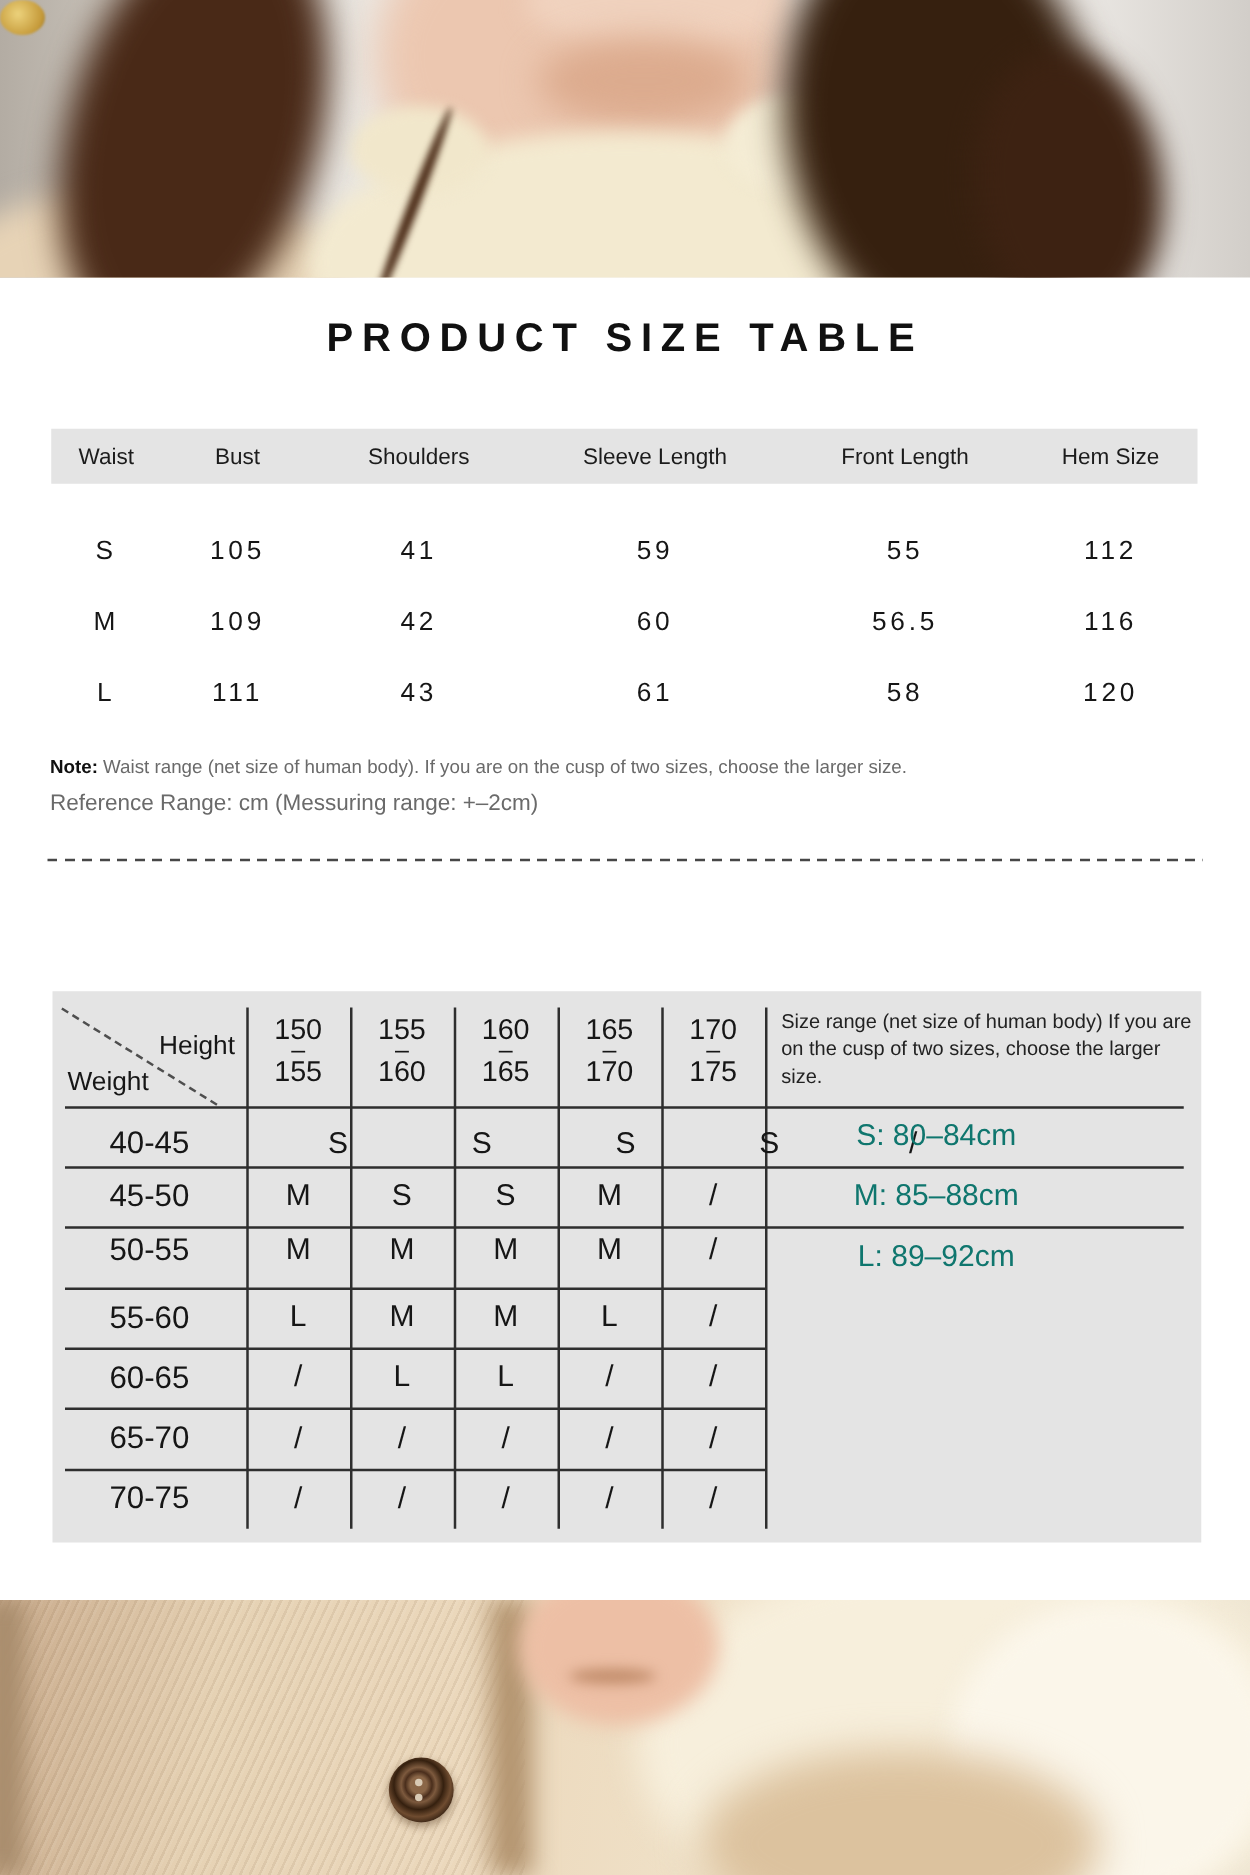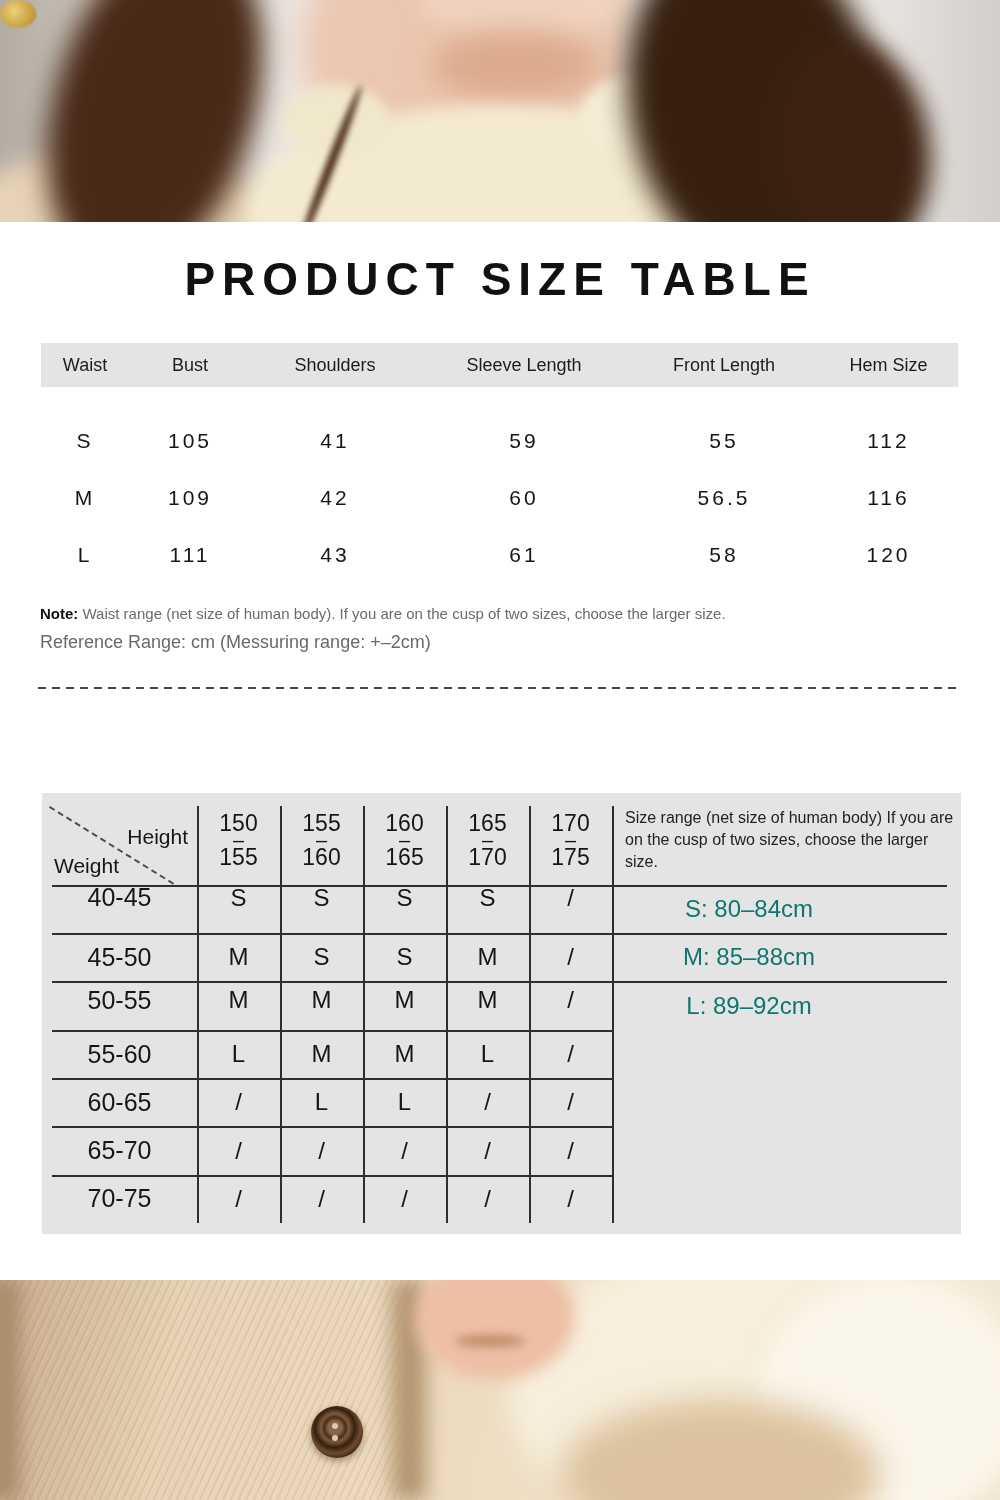--- a/index.html
+++ b/index.html
@@ -37,21 +37,21 @@
   .coat-texture{position:absolute;left:0;top:0;width:420px;height:220px;
     background:repeating-linear-gradient(115deg,rgba(120,90,60,.10) 0 2px,rgba(255,255,255,.06) 2px 4px,transparent 4px 7px);}
   .button{position:absolute;left:311px;top:126px;width:52px;height:52px;border-radius:50%;
     background:radial-gradient(circle at 46% 42%,#8a6647 0 16%,#4a2e1c 26%,#7d5a3e 34%,#35200f 48%,#6f4c30 62%,#2e1c0e 78%,#5a3c26 100%);
     box-shadow:0 3px 7px rgba(70,45,20,.45);}
   .button .hole{position:absolute;width:6px;height:6px;border-radius:50%;background:#d9cab4;}
   .hole-1{left:21px;top:17px;} .hole-2{left:21px;top:29px;}
 
   
   .main-title{position:absolute;top:252px;left:0;width:1000px;margin:0;text-align:center;
-    font-size:46px;font-weight:700;letter-spacing:7px;color:#111;}
+    font-size:32px;font-weight:700;letter-spacing:7px;color:#111;}
   .trial-title{position:absolute;top:724px;left:40px;margin:0;
     font-size:28px;font-weight:700;letter-spacing:3.5px;color:#111;}
 
   
   .size-head{position:absolute;top:343px;left:41px;width:917px;height:44px;background:#e4e4e4;
     display:flex;align-items:center;}
   .size-head .sth{font-size:18px;color:#1c1c1c;text-align:center;}
   .size-body{position:absolute;top:412px;left:41px;width:917px;}
   .size-row{display:flex;height:57px;align-items:center;}
   .size-row .stc{font-size:21px;letter-spacing:3px;text-align:center;color:#161616;}
@@ -186,21 +186,21 @@
           <div class="dash">–</div>
           <div class="num">170</div>
         </div>
         <div class="colhead">
           <div class="num">170</div>
           <div class="dash">–</div>
           <div class="num">175</div>
         </div>
       </div>
     <div id="trial-rows">
-        <div class="trialrow" style="top: 80px; height: 49px;">
+        <div class="trialrow" style="top: 97px; height: 49px; gap: 32px;">
           <div class="wlabel">40-45</div>
           <div class="tcell">S</div>
           <div class="tcell">S</div>
           <div class="tcell">S</div>
           <div class="tcell">S</div>
           <div class="tcell">/</div>
         </div>
         <div class="trialrow" style="top: 140.3px; height: 48.3px;">
           <div class="wlabel">45-50</div>
           <div class="tcell">M</div>

